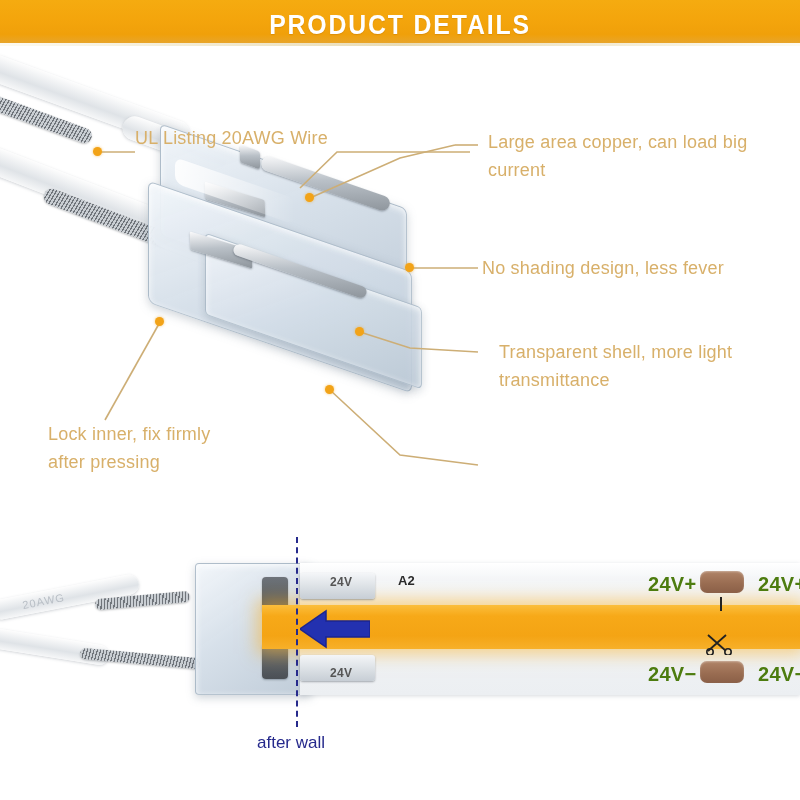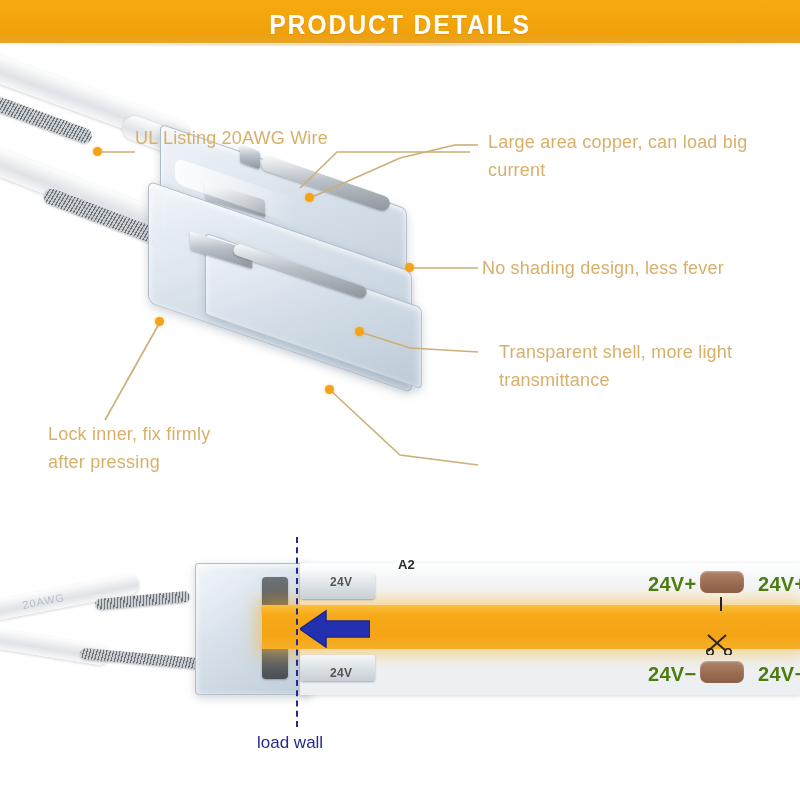--- a/index.html
+++ b/index.html
@@ -193,21 +193,21 @@
 
     <div class="strip" style="left:300px;top:38px;width:500px;height:132px;"></div>
     <div class="cob" style="left:262px;top:80px;width:538px;height:44px;"></div>
 
     <div class="metal" style="left:300px;top:48px;width:75px;height:26px;background:linear-gradient(180deg,#f4f6f8,#c7ced5);border-radius:3px;"></div>
     <div class="metal" style="left:300px;top:130px;width:75px;height:26px;background:linear-gradient(180deg,#f4f6f8,#c7ced5);border-radius:3px;"></div>
 
     <div class="vlabel" style="left:330px;top:50px;font-size:12px;color:#555;">24V</div>
     <div class="vlabel" style="left:330px;top:141px;font-size:12px;color:#555;">24V</div>
 
-    <div class="smalllabel" style="left:398px;top:32px;font-weight:bold;">A2</div>
+    <div class="smalllabel" style="left:398px;top:48px;font-weight:bold;">A2</div>
 
     <div class="pad" style="left:700px;top:46px;width:44px;height:22px;"></div>
     <div class="pad" style="left:700px;top:136px;width:44px;height:22px;"></div>
 
     <div class="vlabel" style="left:648px;top:48px;">24V+</div>
     <div class="vlabel" style="left:758px;top:48px;">24V+</div>
     <div class="vlabel" style="left:648px;top:138px;">24V−</div>
     <div class="vlabel" style="left:758px;top:138px;">24V−</div>
 
     <div style="position:absolute;left:720px;top:72px;width:2px;height:14px;background:#222;"></div>
@@ -221,15 +221,15 @@
 
     <div style="position:absolute;left:300px;top:82px;width:70px;height:44px;">
       <svg viewBox="0 0 70 44" width="70" height="44">
         <polygon points="0,22 26,4 26,14 70,14 70,30 26,30 26,40" fill="#2331b0" stroke="#1b2590" stroke-width="1.5"></polygon>
       </svg>
     </div>
 
     <div class="dashline" style="left:296px;top:12px;height:190px;"></div>
   </div>
 
-  <div class="innerwall" style="left:257px;top:733px;">load wall</div>
+  <div class="innerwall" style="left:257px;top:733px;">after wall</div>
 
 </div>
 
 </body></html>

